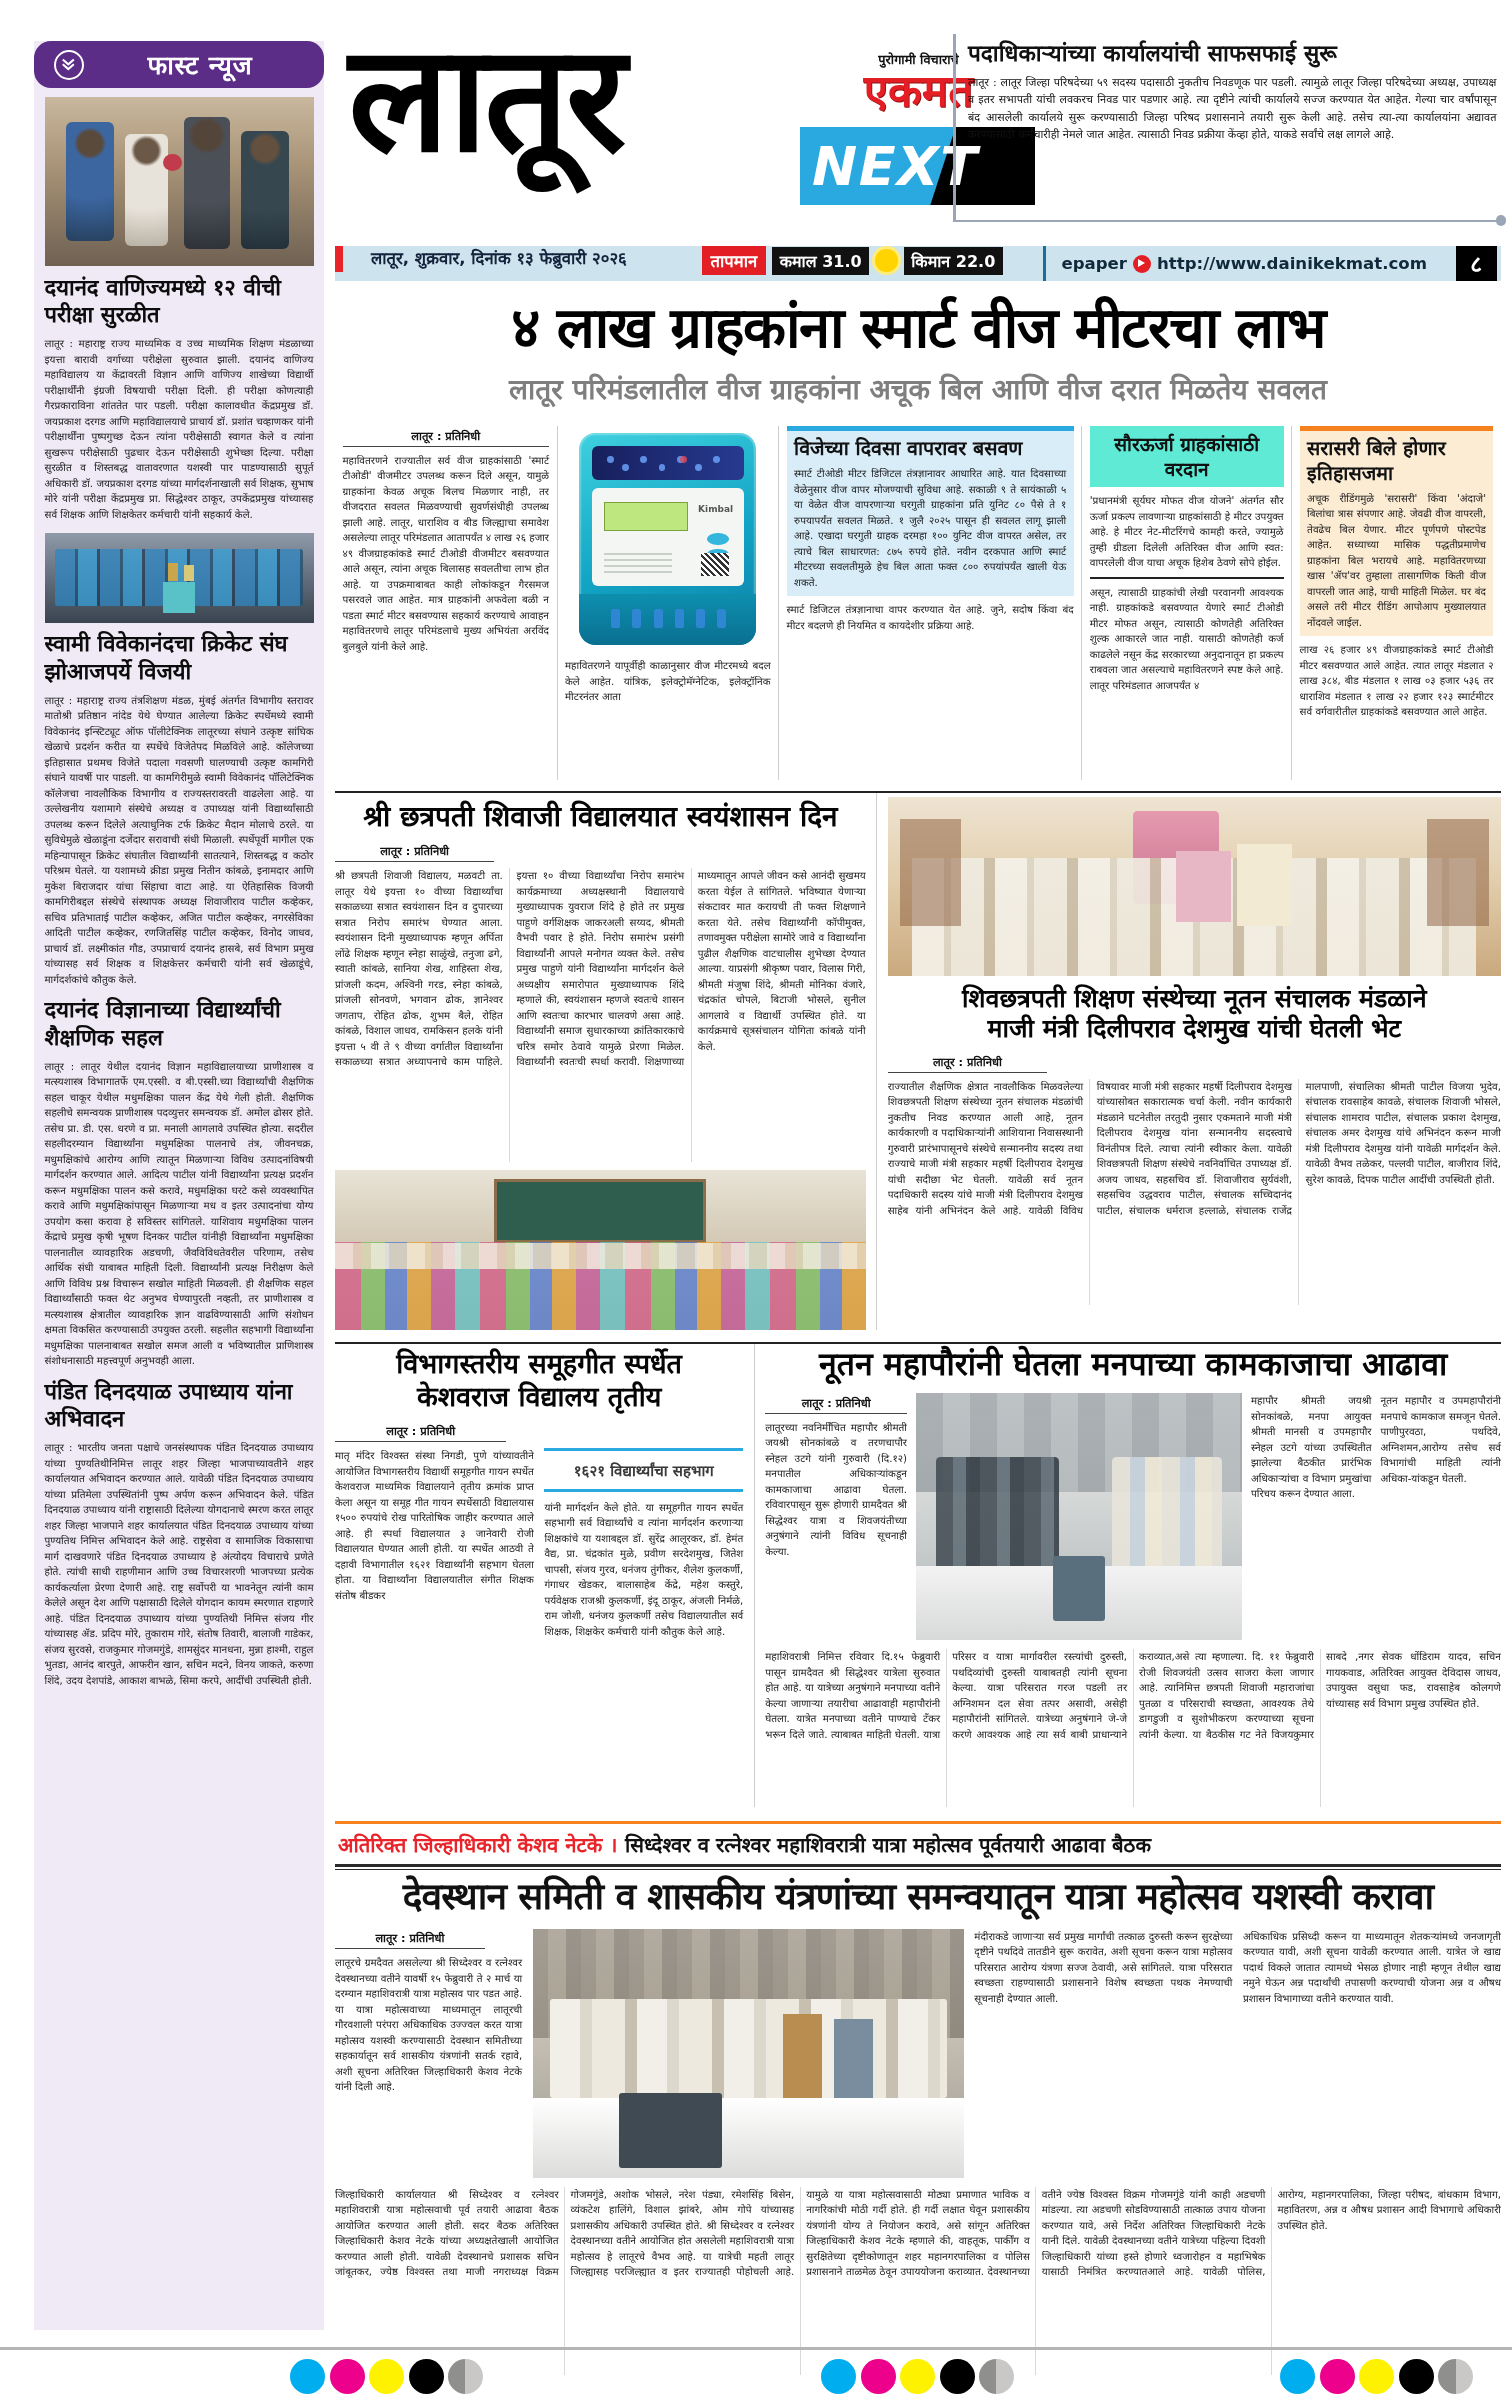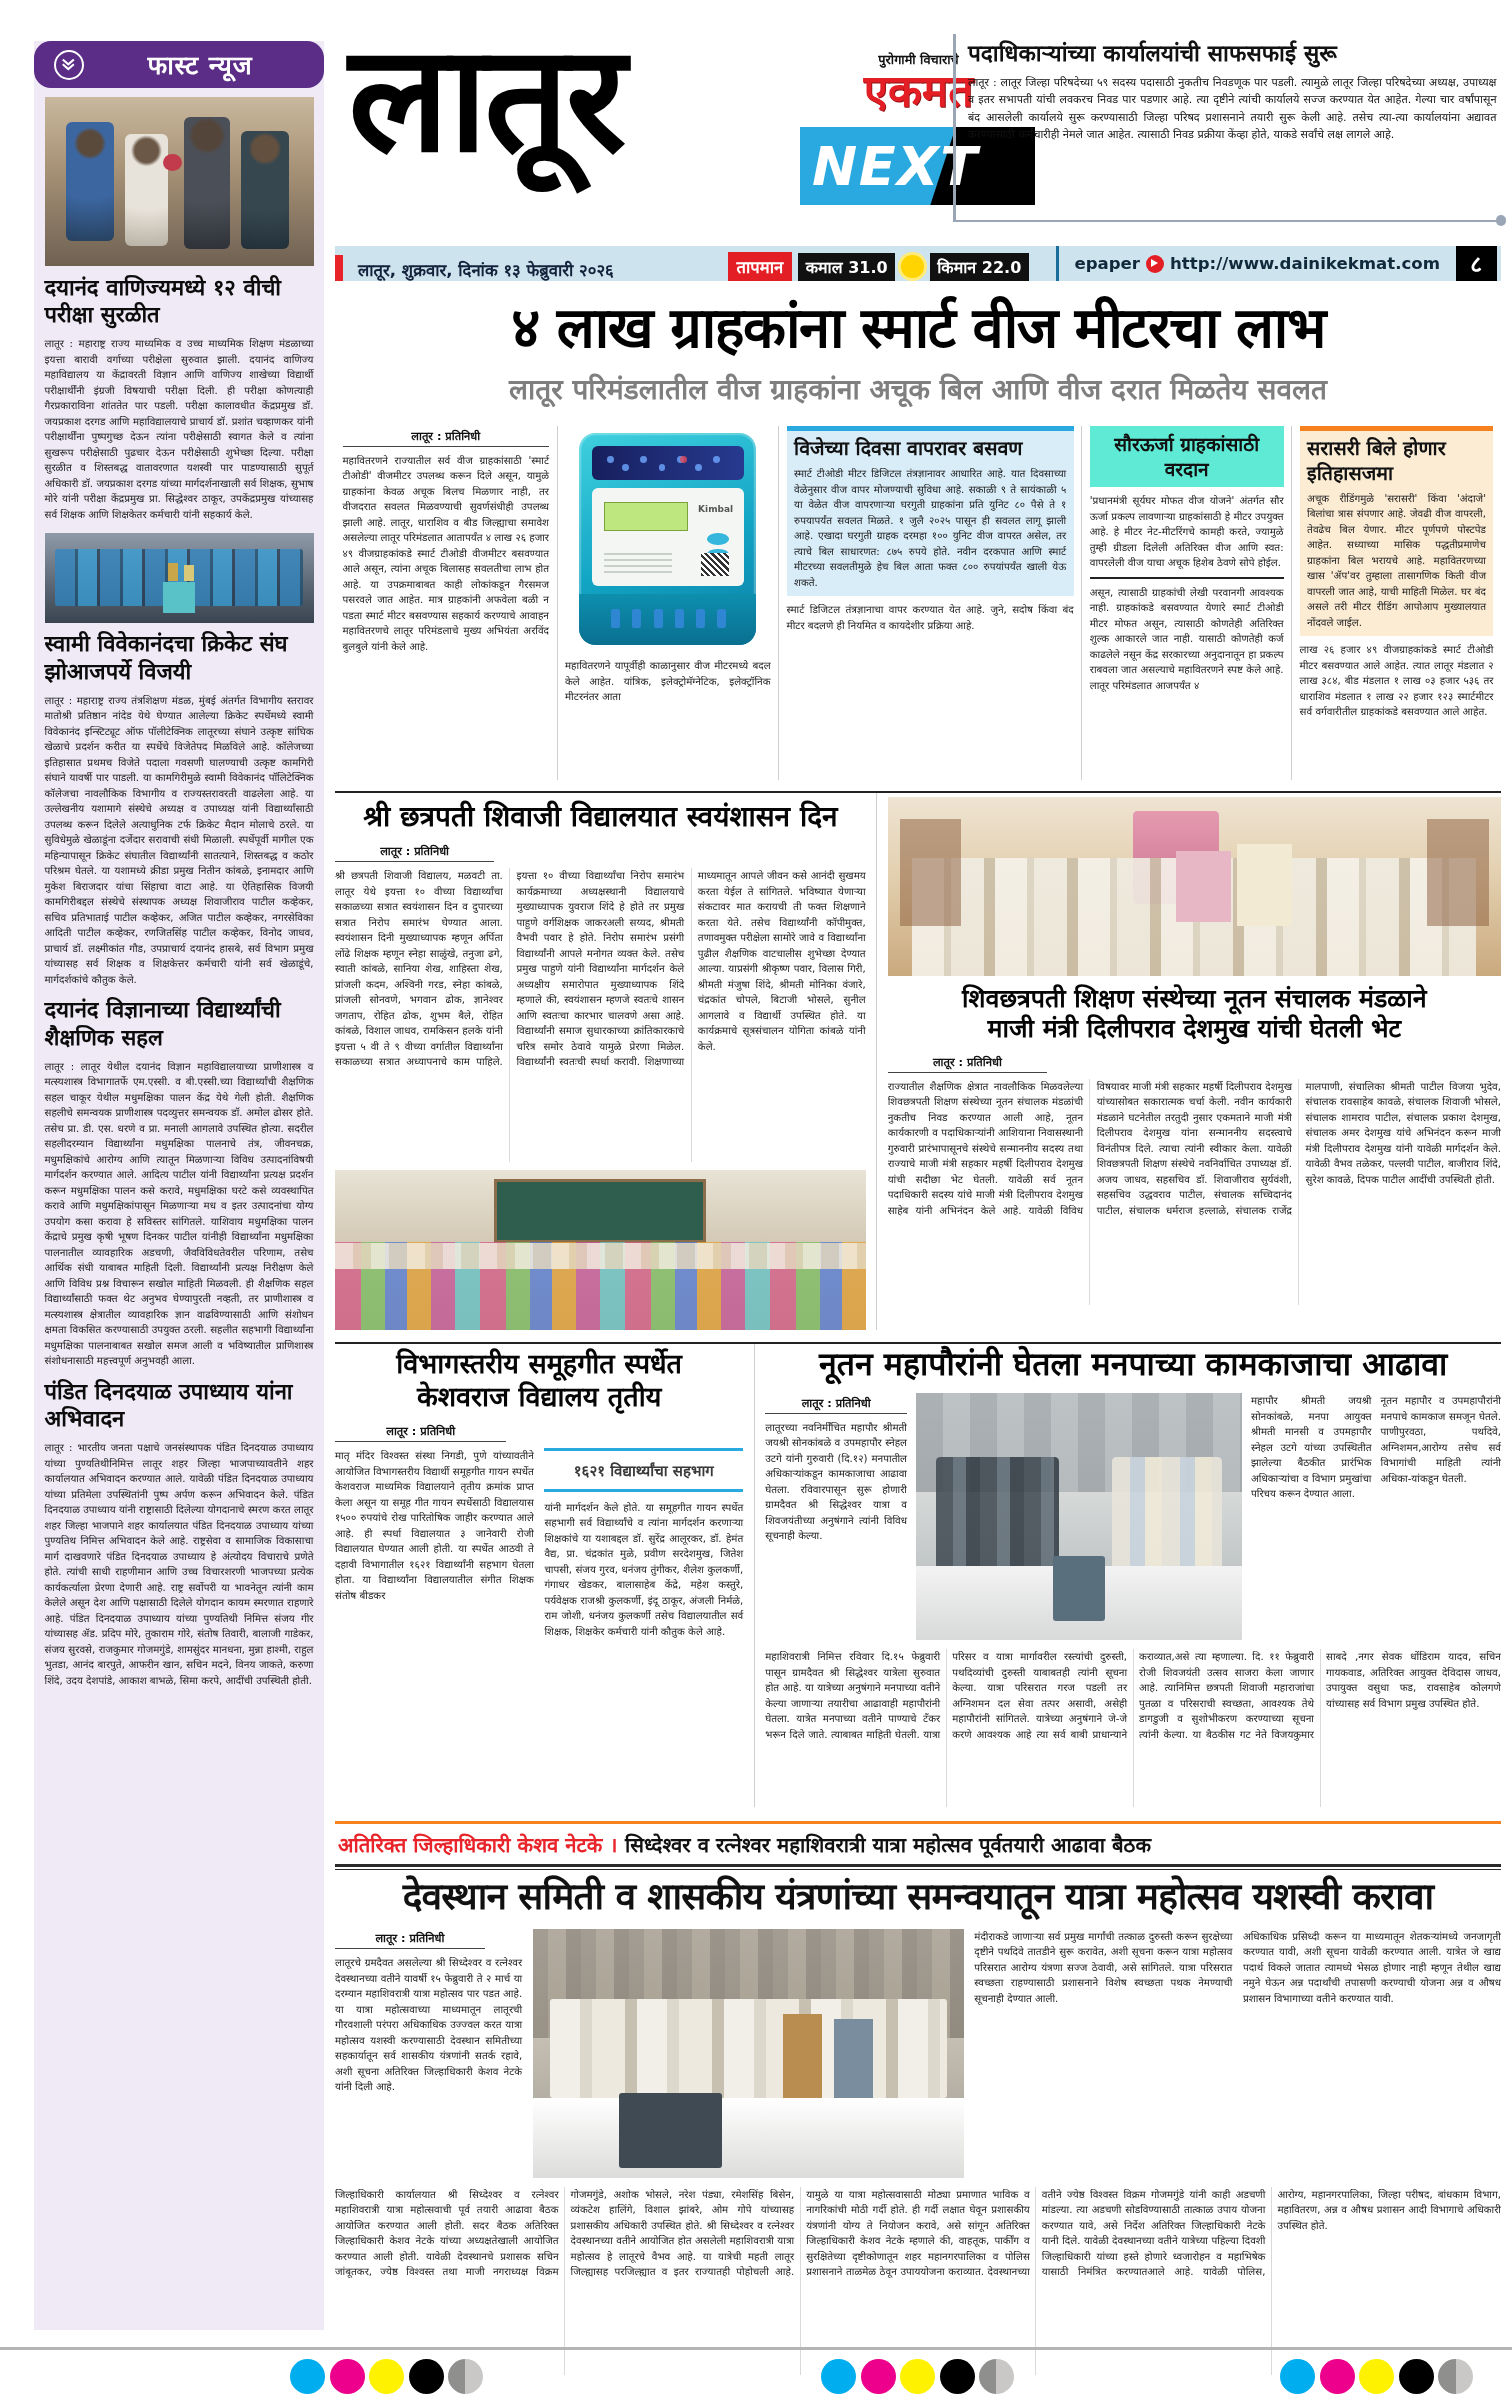--- a/index.html
+++ b/index.html
@@ -45,21 +45,21 @@
     color:#fff; letter-spacing:1.5px; font-style:italic; }
   #topright-box { position:absolute; right:0; top:4.5px; width:548px; height:188px;
     border-left:3.8px solid #9aa6b5; border-bottom:2.3px solid #9aa6b5; padding:3px 4.5px 6px 12px; }
   #topright-box:after { content:""; position:absolute; right:-5.3px; bottom:-6px; width:10.5px; height:10.5px;
     border-radius:50%; background:#9aa6b5; }
   #topright-title { font-size:22.6px; font-weight:800; margin-bottom:6px; }
   #topright-body { font-size:11px; line-height:1.6; text-align:justify; }
 
   
   #date-bar { position:relative; margin-top:0; height:35px; background:#cde3ee;
-    display:flex; align-items:flex-end; gap:8px; padding:0 4.5px 0 0; }
+    display:flex; align-items:flex-start; gap:21px; padding:0 4.5px 0 0; }
   #date-accent { width:7.5px; height:25.6px; background:#e8242a; margin-right:7.5px; }
   #date-text { font-size:16.6px; font-weight:800; color:#13233c; }
   .wx { display:flex; align-items:center; gap:6px; margin-left:auto; }
   .badge-red { background:#e31e24; color:#fff; font-weight:800; font-size:16.6px; padding:3px 9px; }
   .badge-black { background:#111; color:#fff; font-weight:800; font-size:16px; padding:3px 7.5px; }
   .sun { width:22.6px; height:22.6px; border-radius:50%; background:#ffd400;
     box-shadow:0 0 0 3px #ffec7a; flex:none; }
   #epaper-seg { display:flex; align-items:center; gap:6px; margin-left:19.6px;
     border-left:3px solid #1b6d9c; padding-left:15px; height:100%; }
   #epaper-label, #epaper-url { font-size:16.6px; font-weight:700; color:#102a3c; }
@@ -355,21 +355,21 @@
           <div id="inset-1621">१६२१ विद्यार्थ्यांचा सहभाग</div>
           <div class="txt">यांनी मार्गदर्शन केले होते. या समूहगीत गायन स्पर्धेत सहभागी सर्व विद्यार्थ्यांचे व त्यांना मार्गदर्शन करणाऱ्या शिक्षकांचे या यशाबद्दल डॉ. सुरेंद्र आलूरकर, डॉ. हेमंत वैद्य, प्रा. चंद्रकांत मुळे, प्रवीण सरदेशमुख, जितेश चापसी, संजय गुरव, धनंजय तुंगीकर, शैलेश कुलकर्णी, गंगाधर खेडकर, बालासाहेब केंद्रे, महेश कस्तुरे, पर्यवेक्षक राजश्री कुलकर्णी, इंदू ठाकूर, अंजली निर्मळे, राम जोशी, धनंजय कुलकर्णी तसेच विद्यालयातील सर्व शिक्षक, शिक्षकेर कर्मचारी यांनी कौतुक केले आहे.</div>
         </div>
       </div>
     </div>
     <div id="sec3-right">
       <div class="art-headline" id="mayor-headline">नूतन महापौरांनी घेतला मनपाच्या कामकाजाचा आढावा</div>
       <div class="mayor-toprow">
         <div id="mayor-col1">
           <div class="dateline center">लातूर : प्रतिनिधी</div>
-          <div class="txt">लातूरच्या नवनिर्मींचित महापौर श्रीमती जयश्री सोनकांबळे व उपमहापौर स्नेहल उटगे यांनी गुरुवारी (दि.१२) मनपातील अधिकाऱ्यांकडून कामकाजाचा आढावा घेतला. रविवारपासून सुरू होणारी ग्रामदैवत श्री सिद्धेश्वर यात्रा व शिवजयंतीच्या अनुषंगाने त्यांनी विविध सूचनाही केल्या.</div>
+          <div class="txt">लातूरच्या नवनिर्मींचित महापौर श्रीमती जयश्री सोनकांबळे व तरणचापौर स्नेहल उटगे यांनी गुरुवारी (दि.१२) मनपातील अधिकाऱ्यांकडून कामकाजाचा आढावा घेतला. रविवारपासून सुरू होणारी ग्रामदैवत श्री सिद्धेश्वर यात्रा व शिवजयंतीच्या अनुषंगाने त्यांनी विविध सूचनाही केल्या.</div>
         </div>
         <div id="mayor-photo" class="photo" style="background:linear-gradient(180deg,#e9ebea 0%,#d6d9d8 40%,#aeb4b6 100%);">
           <div style="position:absolute;left:0;top:0;width:100%;height:40%;background:repeating-linear-gradient(90deg,#7b8289 0 27px,#9aa1a7 27px 54px);opacity:.55;"></div>
           <div style="position:absolute;left:6%;top:26%;width:38%;height:46%;background:repeating-linear-gradient(90deg,#3e4850 0 16.6px,#5d6a74 16.6px 30px,#2e3840 30px 44px);border-radius:4.5px;opacity:.85;"></div>
           <div style="position:absolute;right:6%;top:26%;width:34%;height:46%;background:repeating-linear-gradient(90deg,#e8e4da 0 18px,#c9d4de 18px 33px,#f0ead8 33px 50px);border-radius:4.5px;opacity:.9;"></div>
           <div style="position:absolute;left:0;bottom:0;width:100%;height:30%;background:linear-gradient(180deg,#f2f3f2,#d8dad9);"></div>
           <div style="position:absolute;left:42%;bottom:8%;width:16%;height:26%;background:#5a6f7d;border-radius:3px;"></div>
         </div>
         <div class="txt" id="mayor-colR1">महापौर श्रीमती जयश्री सोनकांबळे, मनपा आयुक्त श्रीमती मानसी व उपमहापौर स्नेहल उटगे यांच्या उपस्थितीत झालेल्या बैठकीत प्रारंभिक अधिकाऱ्यांचा व विभाग प्रमुखांचा परिचय करून देण्यात आला.</div>
         <div class="txt" id="mayor-colR2">नूतन महापौर व उपमहापौरांनी मनपाचे कामकाज समजून घेतले. पाणीपुरवठा, पथदिवे, अग्निशमन,आरोग्य तसेच सर्व विभागांची माहिती त्यांनी अधिका-यांकडून घेतली.</div>

